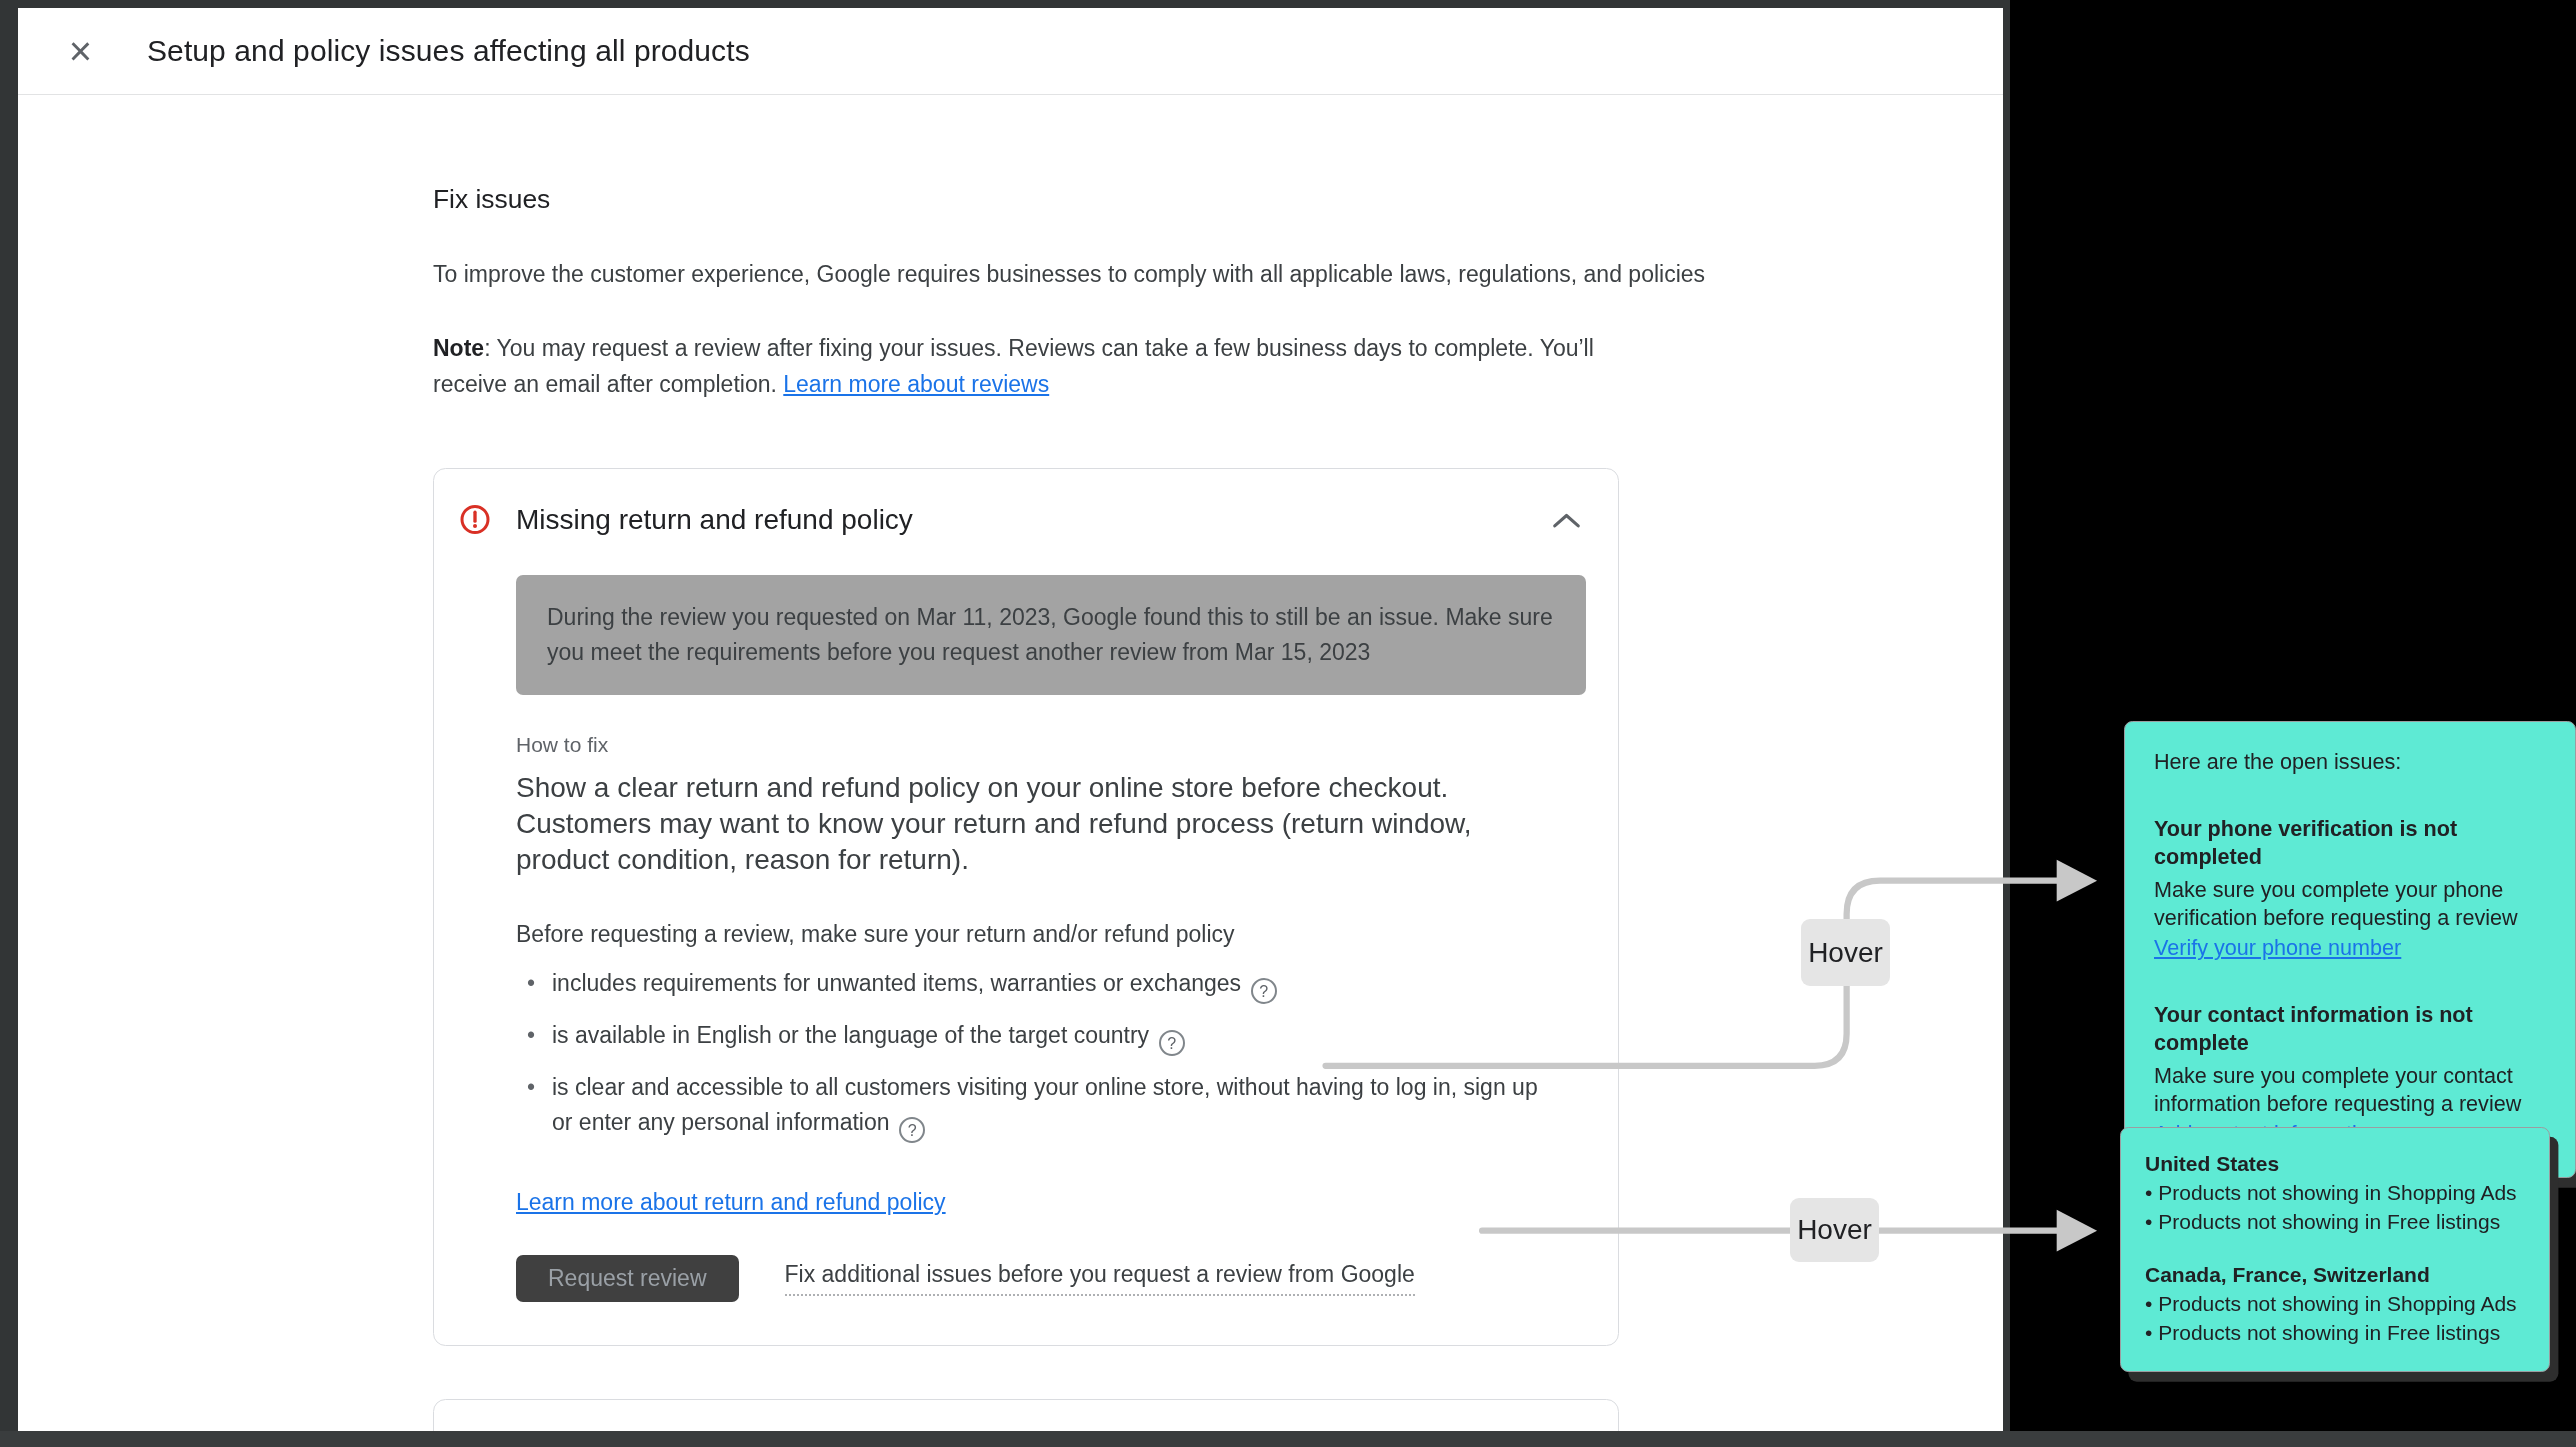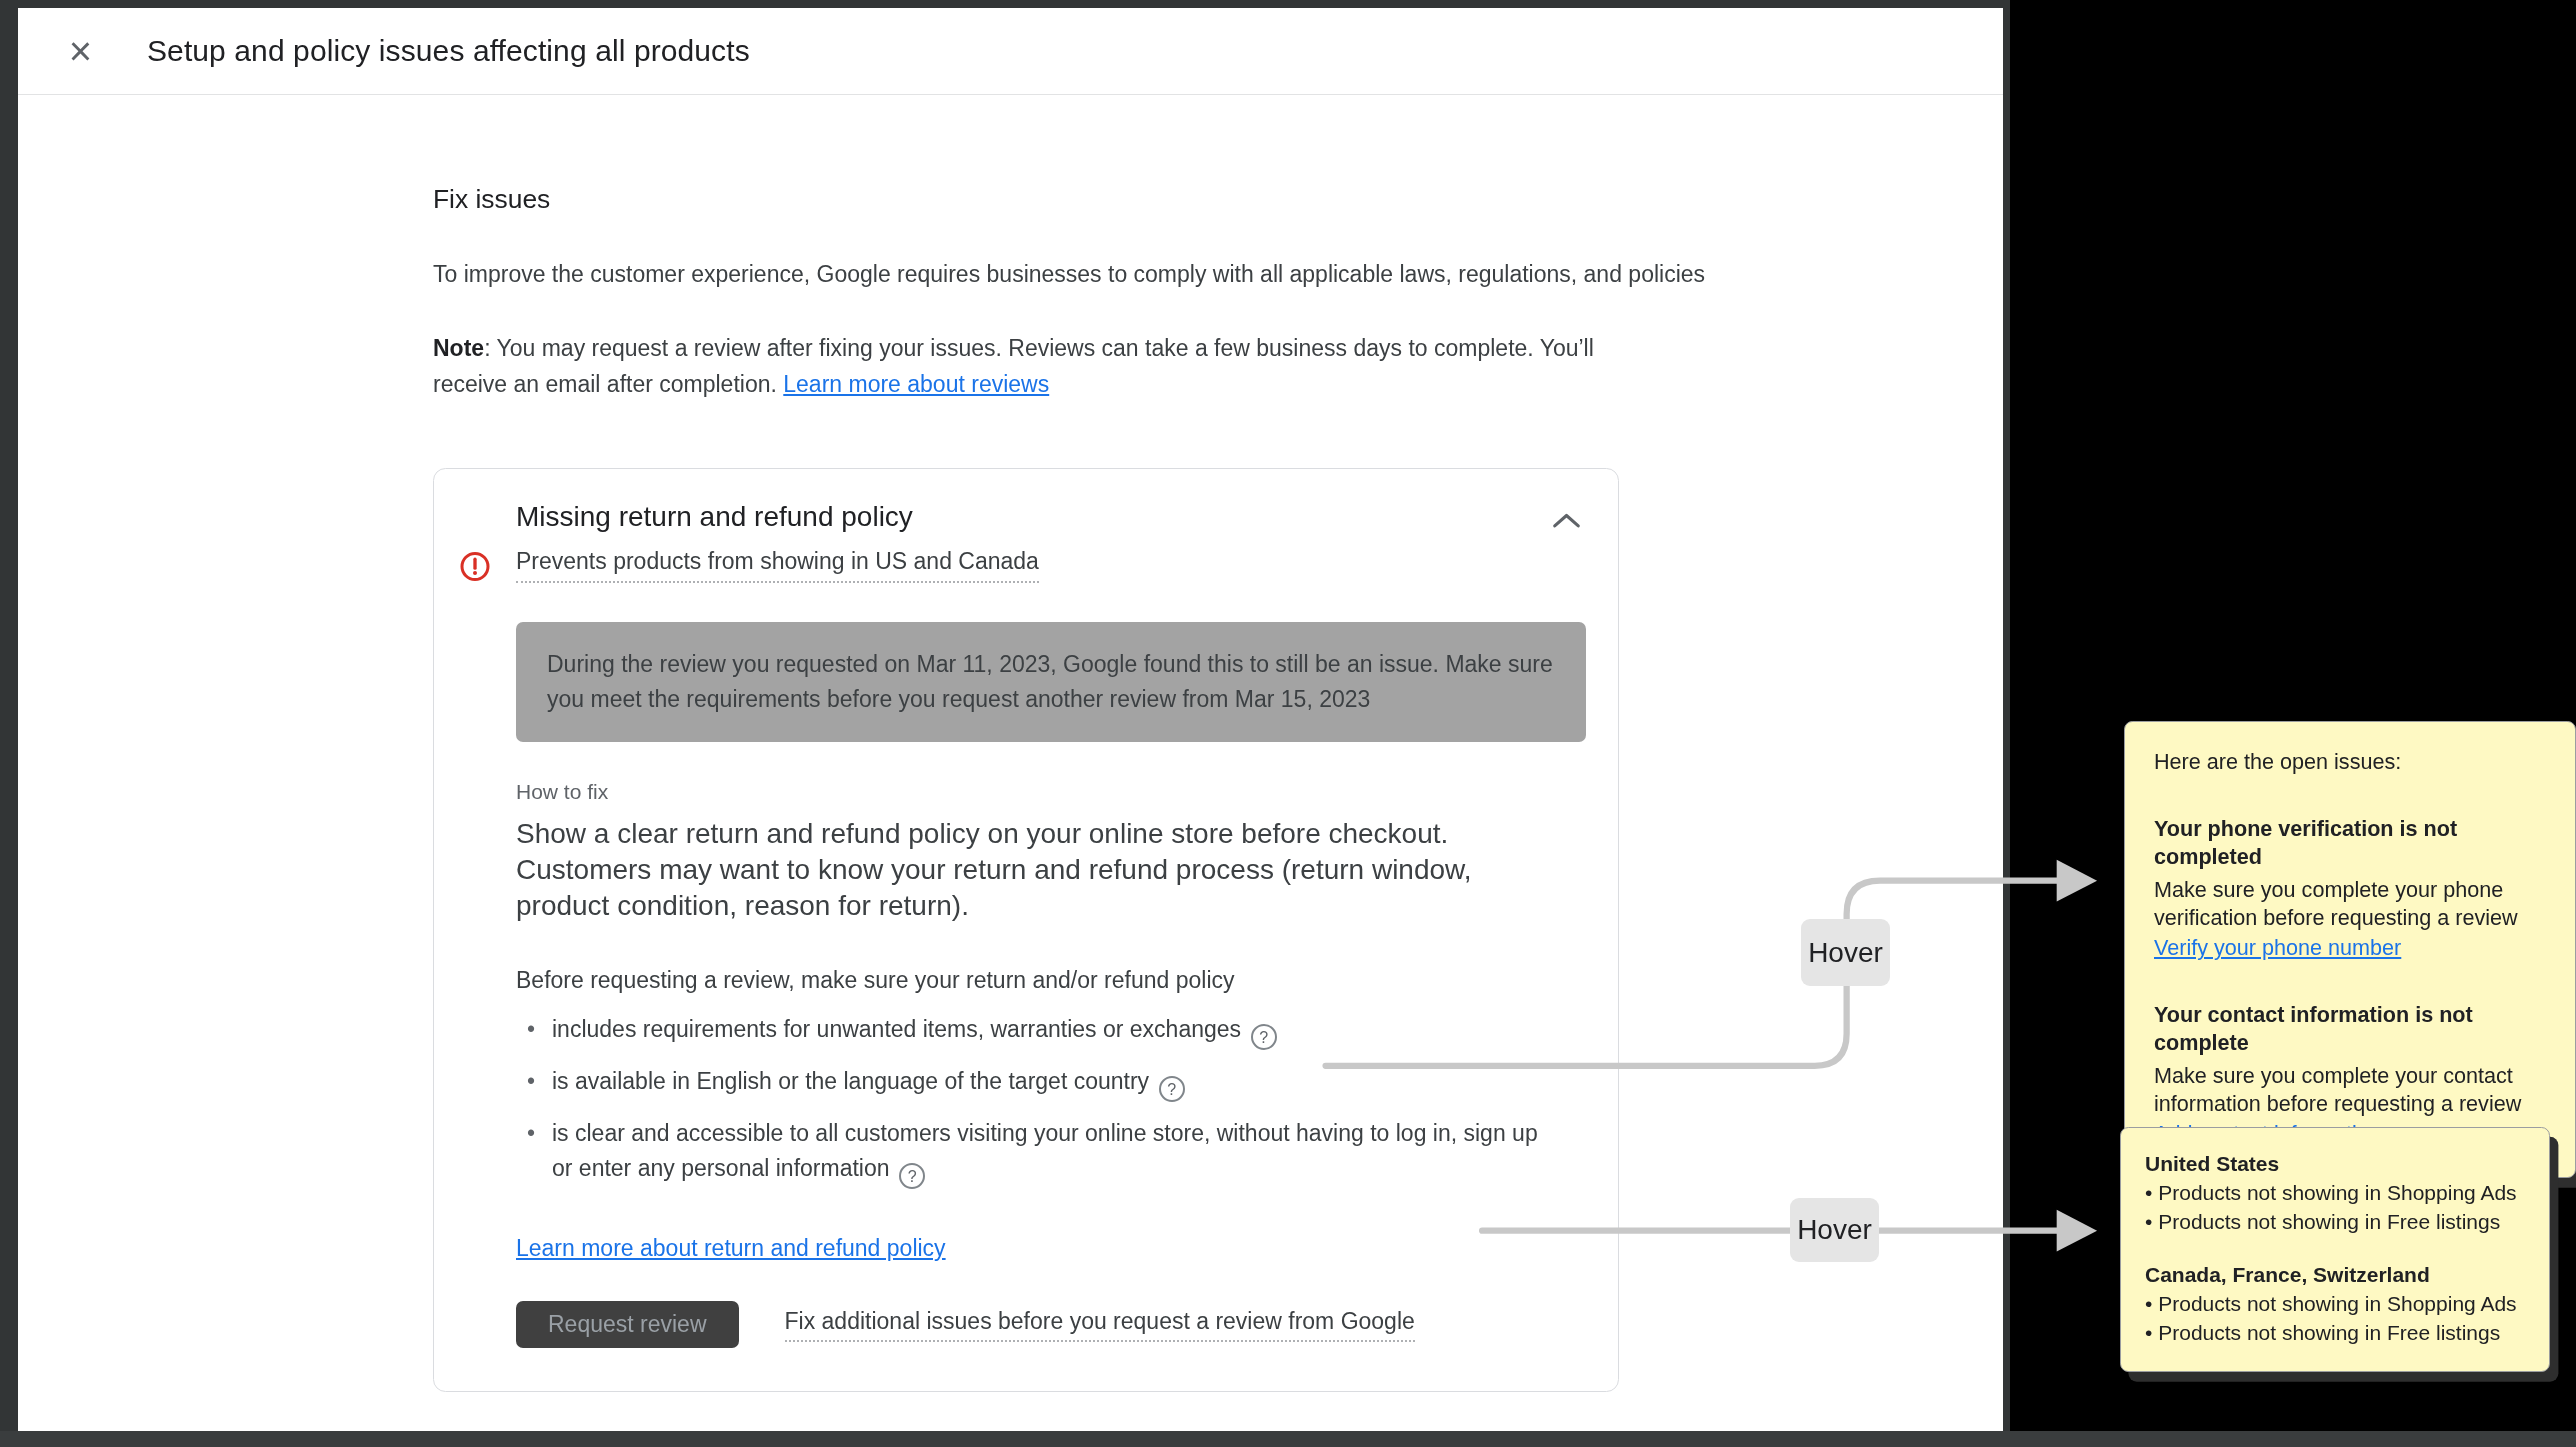--- a/index.html
+++ b/index.html
@@ -82,21 +82,21 @@
   #connectors { position:absolute; left:0; top:0; z-index:5; pointer-events:none; }
   .hover-chip {
     position:absolute; z-index:6; background:#e5e5e5; border-radius:9px;
     display:flex; align-items:center; justify-content:center;
     font-size:28px; color:#202124;
   }
   #hover-chip-1 { left:1801px; top:919px; width:89px; height:67px; }
   #hover-chip-2 { left:1790px; top:1198px; width:89px; height:64px; }
 
   .tooltip {
-    position:absolute; z-index:6; background:#fef9c3; border:1.4px solid #9b9da0;
+    position:absolute; z-index:6; background:#5eead4; border:1.4px solid #9b9da0;
     border-radius:8.4px; box-shadow:8.4px 9.7px 0 #2e2e2e; color:#202124;
   }
   #tooltip-1 { left:2124px; top:721px; width:452px; padding:26.4px 29px 29px 29px; font-size:21.6px; line-height:28px; }
   #tooltip-2 { left:2120px; top:1127px; width:430px; padding:21px 24px 24px 24px; font-size:21px; line-height:29px; }
   .tt-item { margin-top:39px; }
   .tt-head { font-weight:700; }
   .tt-body { margin-top:4.2px; white-space:pre-line; }
   .tt-link { display:inline-block; margin-top:2.8px; font-size:inherit; }
   .tt-group { margin-top:0; }
   .tt-group + .tt-group { margin-top:24px; }
@@ -123,21 +123,20 @@
 
       <div class="card card1">
         <div class="card-head">
           <svg class="card-ico" width="33" height="33" viewBox="0 0 48 48">
             <circle cx="24" cy="24" r="19.5" fill="none" stroke="#d93025" stroke-width="4.5"></circle>
             <line x1="24" y1="13" x2="24" y2="26.5" stroke="#d93025" stroke-width="5" stroke-linecap="round"></line>
             <circle cx="24" cy="33.8" r="3" fill="#d93025"></circle>
           </svg>
           <div class="card-head-text">
             <div class="card-title">Missing return and refund policy</div>
-            <span class="card-sub">Prevents products from showing in US and Canada</span>
           </div>
         </div>
         <button class="chevron-btn">
           <svg width="31" height="18" viewBox="0 0 44 26">
             <path d="M5 20 L22 5 L39 20" fill="none" stroke="#5f6368" stroke-width="4.5" stroke-linecap="round" stroke-linejoin="round"></path>
           </svg>
         </button>
 
         <div class="card-body">
           <div class="alert-box">During the review you requested on Mar 11, 2023, Google found this to still be an issue. Make sure you meet the requirements before you request another review from Mar 15, 2023</div>

